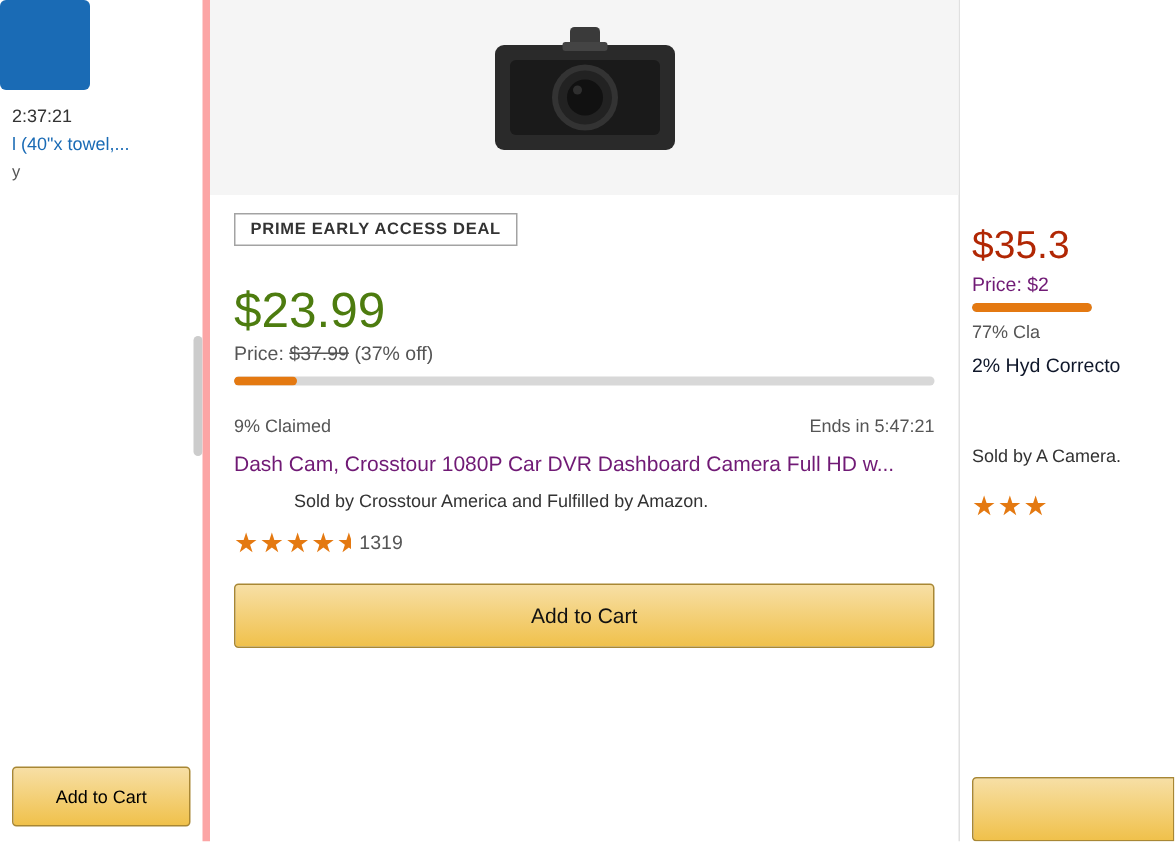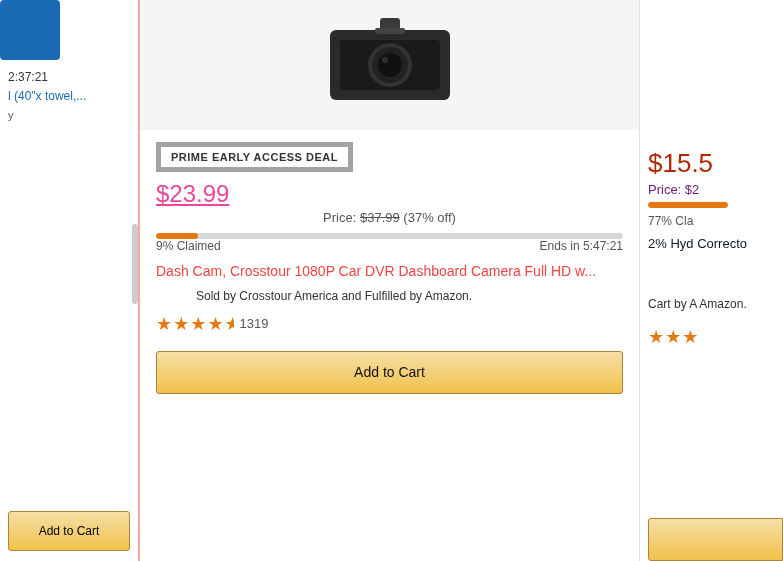--- a/index.html
+++ b/index.html
@@ -17,21 +17,21 @@
       width: 783px;
       height: 561px;
       overflow: hidden;
     }
 
     
     .left-panel {
       width: 140px;
       flex-shrink: 0;
       padding: 21px 8px;
-      border-right: 2px solid #fca5a5;
+      border-right: 5px solid #fca5a5;
       position: relative;
       overflow: hidden;
     }
 
     .left-panel-image {
       width: 60px;
       height: 60px;
       background: #1a6bb5;
       border-radius: 4px;
       position: absolute;
@@ -109,46 +109,44 @@
       overflow: hidden;
     }
 
     
     .camera-shape {
       width: 160px;
       height: 110px;
     }
 
     .deal-badge {
-      margin: 12px 16px 0;
+      margin: 12px 16px 16px;
       display: inline-block;
-      border: 5px solid #a3a3a3;
+      border: 1px solid #a3a3a3;
       padding: 4px 10px;
       font-size: 11px;
       font-weight: bold;
       color: #333;
       letter-spacing: 0.5px;
     }
 
     .price-section {
       padding: 8px 16px 0;
     }
 
     .current-price {
-      font-size: 24px;
-      color: #ec4899;
+      font-size: 33px;
+      color: #4d7c0f;
       font-weight: 400;
-      text-decoration: underline;
     }
 
     .original-price-line {
       font-size: 13px;
       color: #555;
       margin-top: 2px;
-      text-align: center;
     }
 
     .original-price {
       text-decoration: line-through;
     }
 
     .progress-section {
       padding: 8px 16px 0;
     }
 
@@ -164,28 +162,28 @@
       height: 100%;
       background: #e47911;
       border-radius: 3px;
     }
 
     .progress-labels {
       display: flex;
       justify-content: space-between;
       font-size: 12px;
       color: #555;
-      margin-top: 0;
+      margin-top: 20px;
     }
 
     .product-title-link {
       display: block;
       padding: 8px 16px 0;
       font-size: 14px;
-      color: #ef4444;
+      color: #701a75;
       text-decoration: none;
       line-height: 1.5;
     }
 
     .sold-by {
       padding: 6px 16px 0;
       font-size: 12px;
       color: #333;
       line-height: 1.4;
       margin-left: 40px;
@@ -404,32 +402,32 @@
       <span class="review-count">1319</span>
     </div>
 
     <div class="add-to-cart-section">
       <button class="add-to-cart-btn">Add to Cart</button>
     </div>
 
   </div>
 
   <div class="right-panel">
-    <div class="right-price">$15.5</div>
+    <div class="right-price">$35.3</div>
     <div class="right-original-price">Price: $2</div>
 
     <div class="right-progress-section">
       <div class="right-progress-bg">
         <div class="right-progress-fill"></div>
       </div>
     </div>
 
     <div class="right-claimed">77% Cla</div>
     <div class="right-product-title">2% Hyd Correcto</div>
-    <div class="right-sold-by">Cart by A Amazon.</div>
+    <div class="right-sold-by">Sold by A Camera.</div>
 
     <div class="right-stars">
       <span class="star">★</span>
       <span class="star">★</span>
       <span class="star">★</span>
     </div>
 
     <button class="right-add-btn"></button>
   </div>
 

